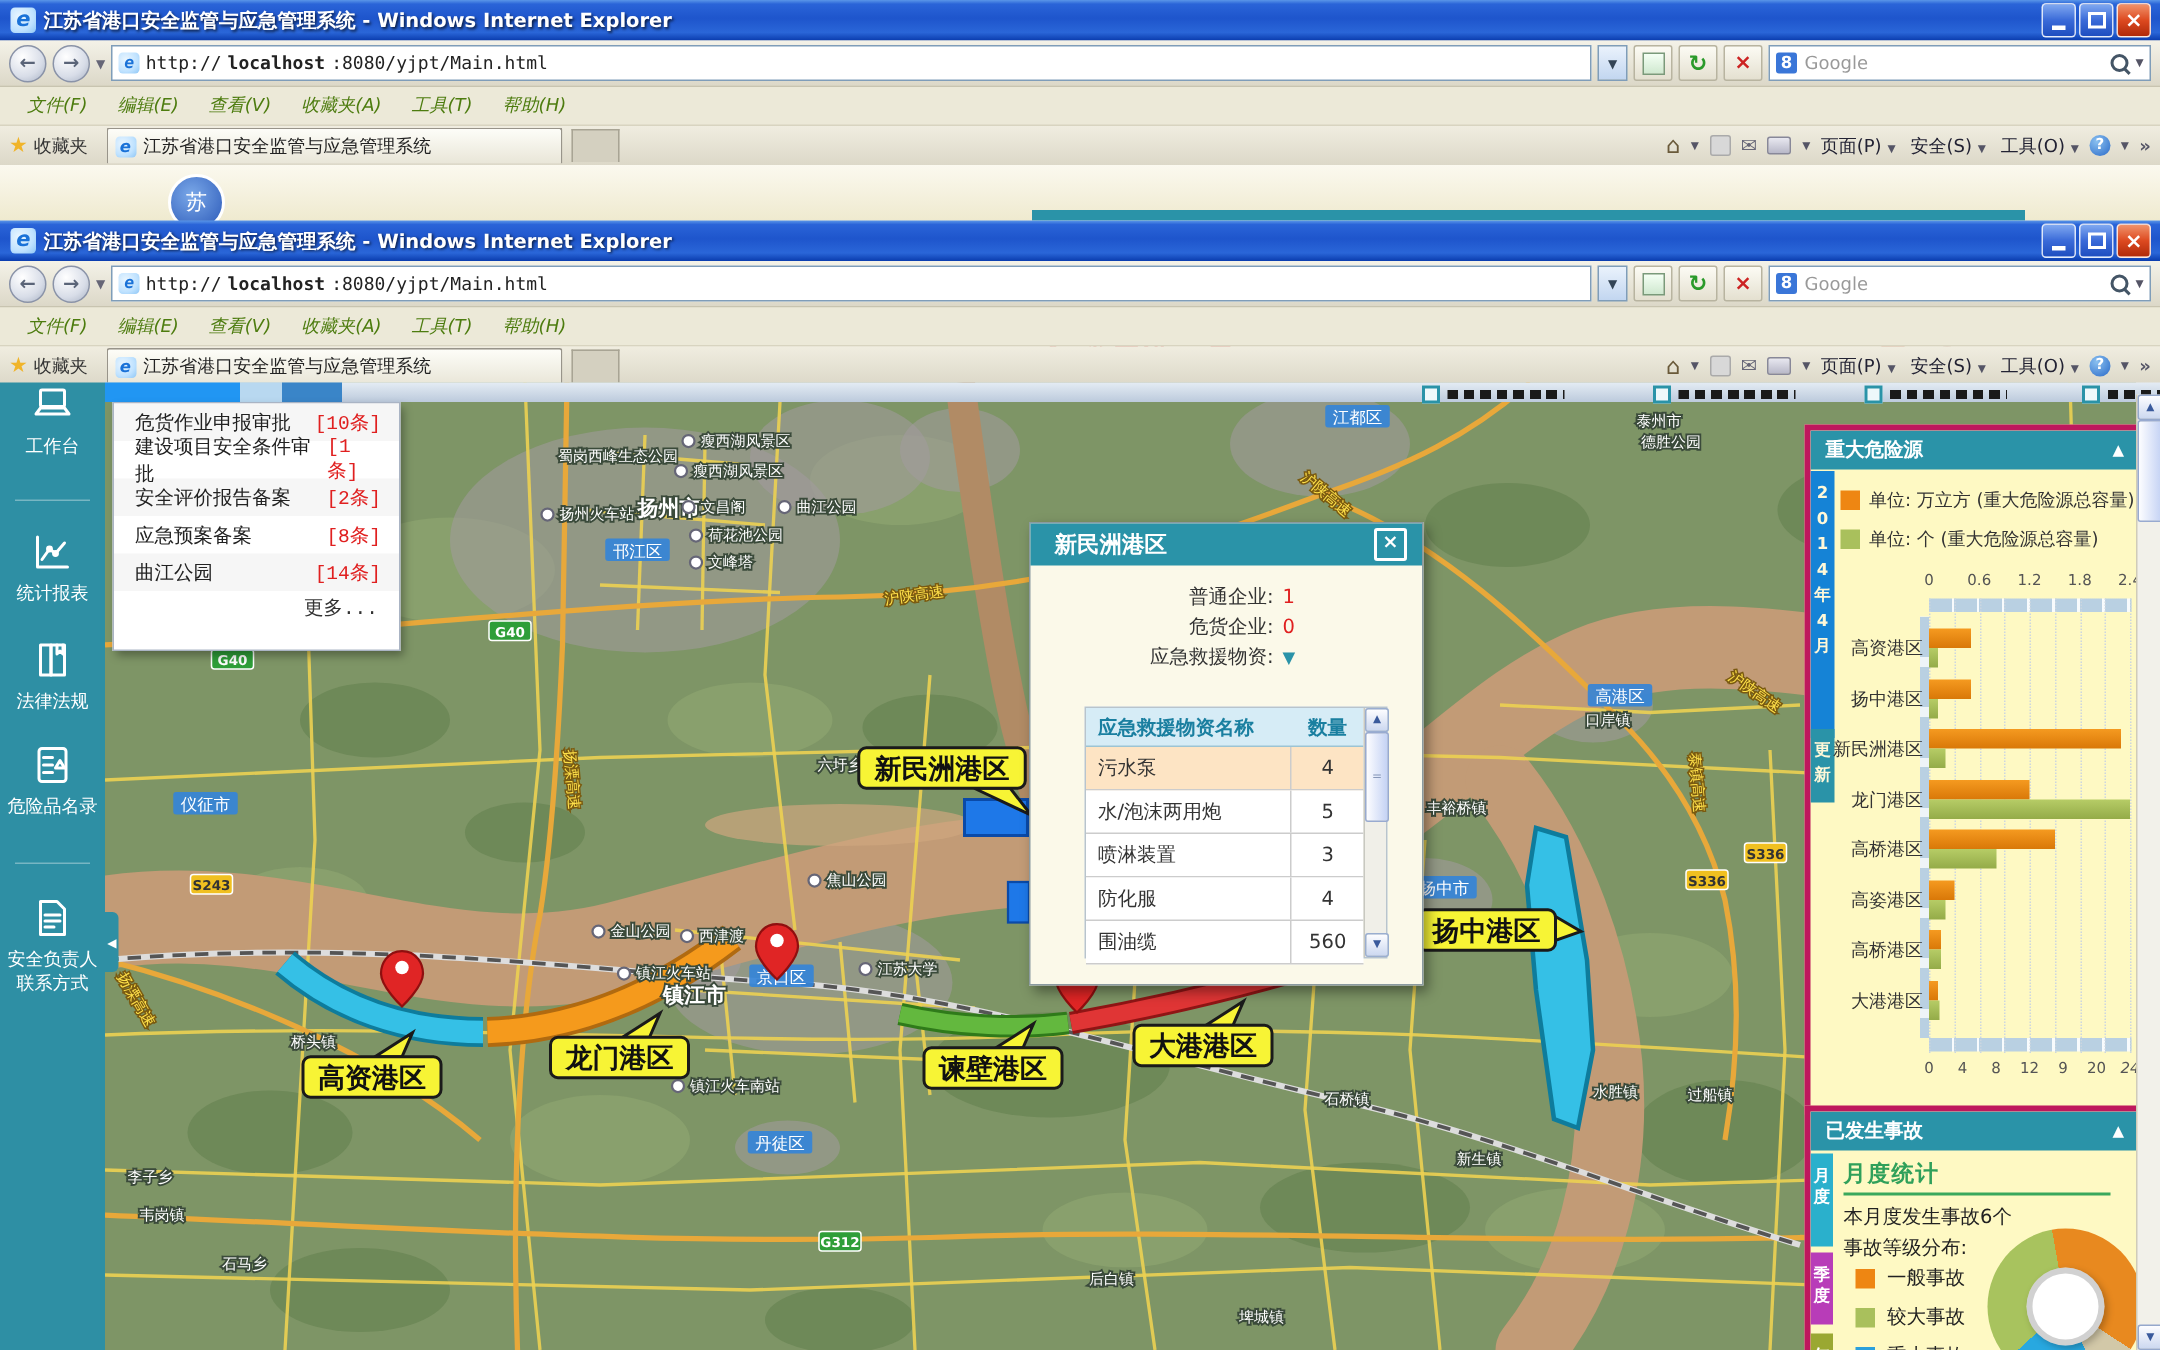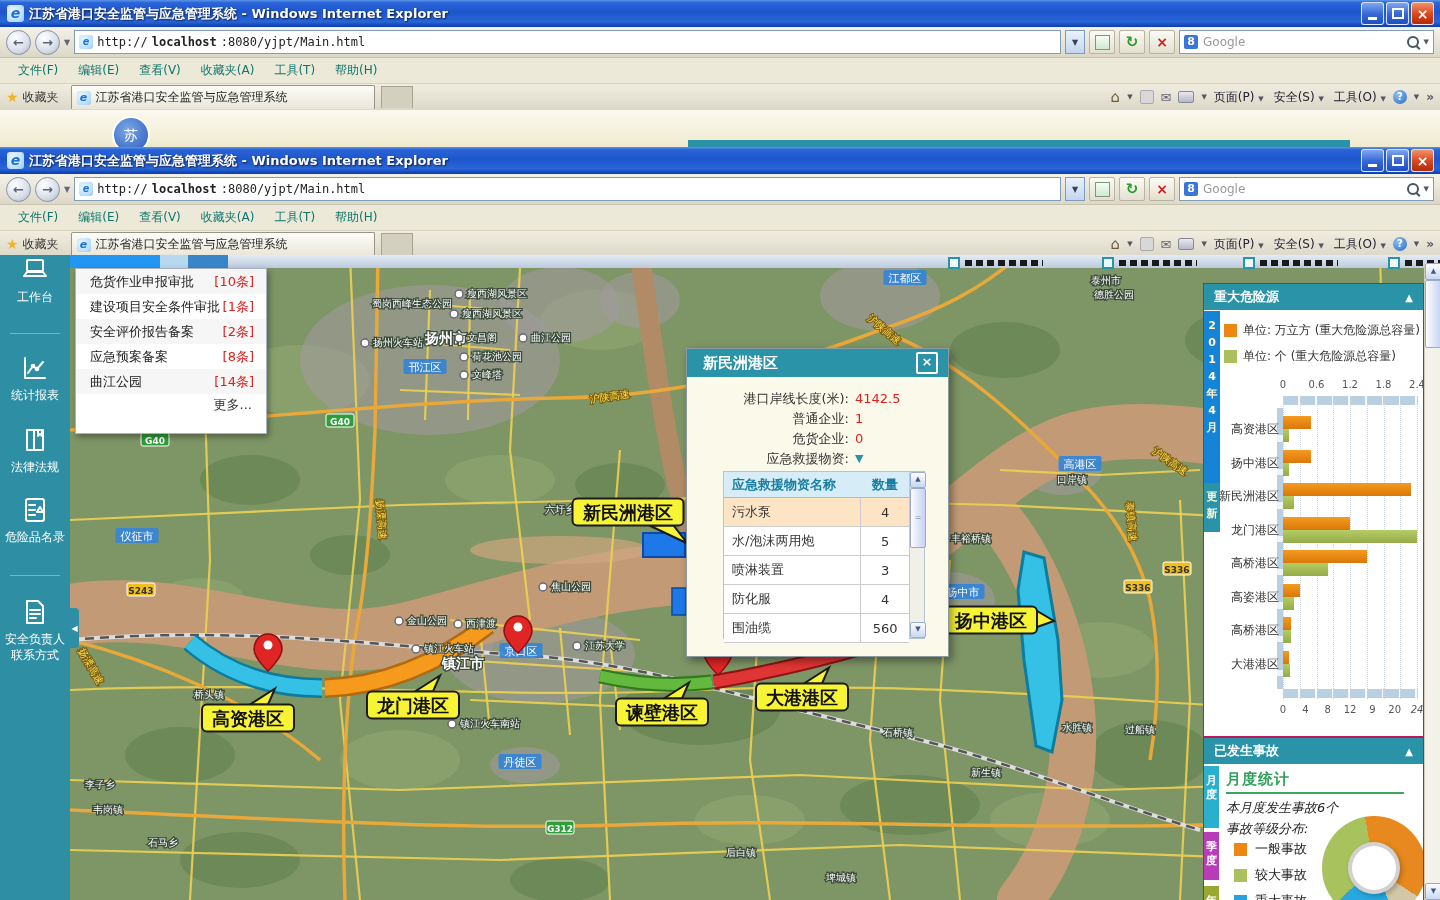--- a/index.html
+++ b/index.html
@@ -34,21 +34,21 @@
     display:flex;align-items:center;justify-content:center;font-weight:bold;}
   .compat{width:13px;height:13px;border:1px solid #7a9a7a;background:linear-gradient(180deg,#f4fff4,#cfe8cf);}
   .refresh{color:#2a9a2a;font-size:15px;}
   .stopx{color:#cc2222;font-size:14px;}
   .searchbox{width:245px;height:22px;background:#fff;border:1px solid #7f9db9;display:flex;align-items:center;padding:0 4px;gap:5px;}
   .g8{width:14px;height:14px;background:#3a76d8;color:#fff;font-size:11px;font-weight:bold;text-align:center;line-height:14px;border-radius:2px;}
   .ph{color:#999;font-size:12px;flex:1;}
   .mag{width:8px;height:8px;border:2px solid #456;border-radius:50%;position:relative;}
   .mag::after{content:"";position:absolute;width:2px;height:5px;background:#456;left:8px;top:7px;transform:rotate(-45deg);}
   .menurow{height:25px;background:#ece9d8;border-bottom:1px solid #d8d4c0;display:flex;align-items:center;padding-left:8px;}
-  .menuitem{font-size:12px;color:#0f766e;padding:0 10px;}
+  .menuitem{font-size:12px;color:#4d7c0f;padding:0 10px;font-style:italic;}
   .favrow{height:26px;background:linear-gradient(180deg,#f0ede0,#dcd8c8);display:flex;align-items:center;padding:0 6px;gap:4px;}
   .star{color:#f0b429;font-size:14px;}
   .favlabel{font-size:12px;color:#333;margin-right:8px;}
   .tab{width:292px;height:23px;background:linear-gradient(180deg,#fdfdf8,#e9e6d8);border:1px solid #98948a;border-bottom:none;border-radius:2px 2px 0 0;display:flex;align-items:center;padding:0 5px;gap:5px;font-size:12px;color:#222;}
   .tabstub{width:30px;height:21px;background:#d4d0c0;border:1px solid #a8a494;border-bottom:none;margin-left:2px;}
   .cmdicons{margin-left:auto;display:flex;align-items:center;gap:7px;font-size:12px;color:#444;}
   .house{font-size:15px;color:#6a5a3a;}
   .rss{width:12px;height:12px;background:#d8d8d8;border:1px solid #aaa;border-radius:2px;}
   .mail{font-size:13px;color:#667;}
   .printer{width:14px;height:10px;background:linear-gradient(180deg,#e8e8f0,#b8b8c8);border:1px solid #889;border-radius:2px;}
@@ -76,21 +76,21 @@
   .sblabel{font-size:12px;line-height:16px;}
   .sbdivider{position:absolute;left:10px;width:50px;height:1px;background:rgba(255,255,255,.35);}
   #collapsehandle{left:70px;top:608px;width:9px;height:40px;background:#2e8fa4;border-radius:0 4px 4px 0;z-index:6;color:#fff;font-size:8px;display:flex;align-items:center;justify-content:center;}
   #topstrip{left:70px;top:255px;width:1370px;height:13px;background:linear-gradient(180deg,#e4ecf4,#bccadc);z-index:2;}
   .remn{position:absolute;top:0;height:13px;}
   .clipchk{position:absolute;top:2px;display:flex;align-items:center;gap:5px;}
   .clipchk .box{width:8px;height:8px;border:2px solid #2a93a8;background:#eef8fa;}
   .clipchk .dash{width:78px;height:6px;background:repeating-linear-gradient(90deg,#1a1a1a 0 7px,transparent 7px 11px);}
   #mapsvg{left:70px;top:255px;z-index:1;}
   
-  #wsmenu{left:75px;top:268px;width:190px;height:164px;background:#fff;border:1px solid #aab4c4;box-shadow:2px 3px 6px rgba(0,0,0,.35);z-index:7;}
+  #wsmenu{left:75px;top:268px;width:190px;height:164px;background:#fff;border:1px solid #aab4c4;box-shadow:2px 3px 6px rgba(0,0,0,.35);z-index:7;font-family:Liberation Mono, monospace;}
   .wsitem{height:25px;display:flex;align-items:center;justify-content:space-between;padding:0 12px 0 14px;font-size:13px;color:#222;}
   .wsitem:nth-child(odd){background:#f6f6f6;}
   .wsitem .cnt{color:#e02020;}
   .wsmore{height:22px;display:flex;align-items:center;justify-content:flex-end;padding-right:14px;font-size:13px;color:#333;}
   
   #popup{left:686px;top:348px;width:261px;height:307px;background:#fbf9e9;border:1px solid #8a9aa0;box-shadow:3px 4px 8px rgba(0,0,0,.4);z-index:6;}
   #popup .ptitle{height:28px;background:#2a93a8;color:#fff;font-size:15px;font-weight:bold;display:flex;align-items:center;padding:0 10px 0 16px;}
   #popup .ptitle span.t{flex:1;}
   .pclose{width:18px;height:18px;border:2px solid #fff;border-radius:2px;color:#fff;font-size:13px;font-weight:bold;text-align:center;line-height:16px;}
   .pfield{display:grid;grid-template-columns:162px 1fr;column-gap:6px;line-height:20px;font-size:13px;}
@@ -102,40 +102,40 @@
   .prow{display:flex;height:28px;border-bottom:1px solid #ccc;font-size:13px;color:#333;align-items:center;background:#fff;}
   .prow.head{height:25px;background:#d6ecf6;color:#1a7fa0;font-weight:bold;border-bottom:1px solid #9cc4d4;}
   .prow.hl{background:#fde4c4;}
   .prow .c1{width:129px;padding-left:8px;}
   .prow .c2{width:48px;text-align:center;border-left:1px solid #ccc;align-self:stretch;display:flex;align-items:center;justify-content:center;}
   .prow.head .c2{border-left:none;}
   .vscroll{width:15px;background:#f0efe8;border-left:1px solid #c8c8c0;position:relative;}
   .varrow{position:absolute;left:0;width:14px;height:14px;background:linear-gradient(180deg,#fdfdff,#ccd8f0);border:1px solid #9aaed0;border-radius:2px;font-size:7px;color:#3a5a9c;text-align:center;line-height:13px;}
   .vthumb{position:absolute;left:0;width:14px;background:linear-gradient(90deg,#fdfdff,#c4d2f4);border:1px solid #98aad0;border-radius:2px;color:#8898b8;font-size:8px;text-align:center;}
   
-  .panel{background:#ffffff;border:1px solid #be185d;z-index:5;overflow:hidden;}
+  .panel{background:#fef9c3;border:4px solid #be185d;z-index:5;overflow:hidden;}
   .phead{height:26px;background:#2a93a8;color:#fff;font-size:13px;font-weight:bold;display:flex;align-items:center;padding:0 10px;}
   .phead .t{flex:1;}
   .phead .collapse{font-size:10px;}
   #hazpanel{left:1203px;top:283px;width:219px;height:452px;}
   .vstrip{position:absolute;left:0;width:16px;text-align:center;color:#fff8d8;font-size:11px;font-weight:bold;line-height:17px;}
   .legrow{position:absolute;left:20px;display:flex;align-items:center;gap:6px;font-size:12px;color:#333;}
   .legbox{width:13px;height:13px;}
   .axlab{position:absolute;width:30px;margin-left:-15px;text-align:center;font-size:10px;color:#555;}
   .tickstrip{position:absolute;left:79px;width:135px;height:9px;background:repeating-linear-gradient(90deg,#b9d0e2 0 15px,#f8fbfd 15px 16.75px);}
   .gridline{position:absolute;top:112px;bottom:37px;border-left:1px dotted #ccd6e0;}
   .hzlabel{position:absolute;left:0;width:75px;text-align:right;font-size:12px;color:#333;}
   .hzbar{position:absolute;height:13px;}
   .hzbar.o{background:linear-gradient(180deg,#f59a20,#d97808);}
   .hzbar.g{background:linear-gradient(180deg,#b6cc66,#94ab48);}
   .baseline{position:absolute;left:73px;width:6px;top:124px;height:281px;background:repeating-linear-gradient(180deg,#b9d0e2 0 27px,#eef4f8 27px 33.5px);}
   #accpanel{left:1203px;top:737px;width:219px;height:163px;}
   .acctab{position:absolute;left:0;width:15px;color:#fff;font-size:11px;font-weight:bold;text-align:center;line-height:14px;padding-top:8px;box-sizing:border-box;}
   .accheading{position:absolute;left:22px;top:32px;font-size:15px;font-weight:bold;color:#2fa05a;letter-spacing:1px;}
-  .accline{position:absolute;left:22px;font-size:13px;color:#222;font-style:italic;}
+  .accline{position:absolute;left:22px;font-size:13px;color:#222;}
   .accleg{position:absolute;left:30px;display:flex;align-items:center;gap:8px;font-size:13px;color:#222;}
   #donut{position:absolute;left:118px;top:78px;width:104px;height:104px;border-radius:50%;}
   #donuthole{position:absolute;left:144px;top:104px;width:52px;height:52px;border-radius:50%;background:#fff;box-shadow:inset 0 0 0 4px rgba(0,0,0,.18), 2px 2px 5px rgba(0,0,0,.25);}
   
   #pagescroll{left:1424px;top:263px;width:16px;height:637px;background:#f2f1ea;border-left:1px solid #d0ccb8;z-index:5;}
   .sbtn{position:absolute;left:0;width:15px;height:15px;background:linear-gradient(180deg,#fdfdff,#ccd8f0);border:1px solid #95a8cc;border-radius:2px;font-size:7px;color:#3a5a9c;text-align:center;line-height:14px;}
   .sthumb{position:absolute;left:0;width:15px;background:linear-gradient(90deg,#fdfdff,#c4d2f4);border:1px solid #98aad0;border-radius:2px;}
 </style>
 </head>
 <body>
@@ -610,24 +610,20 @@
       <div class="wsmore">更多...</div>
     </div>
 
   <div id="popup" class="abs">
     <div class="ptitle">
       <span class="t">新民洲港区</span>
       <span class="pclose">×</span>
     </div>
     <div id="pfields" style="padding-top:12px;">
         <div class="pfield">
-          <span class="lbl">港口岸线长度(米):</span>
-          <span class="val">4142.5</span>
-        </div>
-        <div class="pfield">
           <span class="lbl">普通企业:</span>
           <span class="val">1</span>
         </div>
         <div class="pfield">
           <span class="lbl">危货企业:</span>
           <span class="val">0</span>
         </div>
         <div class="pfield">
           <span class="lbl">应急救援物资:</span>
           <span class="arr">▼</span>

